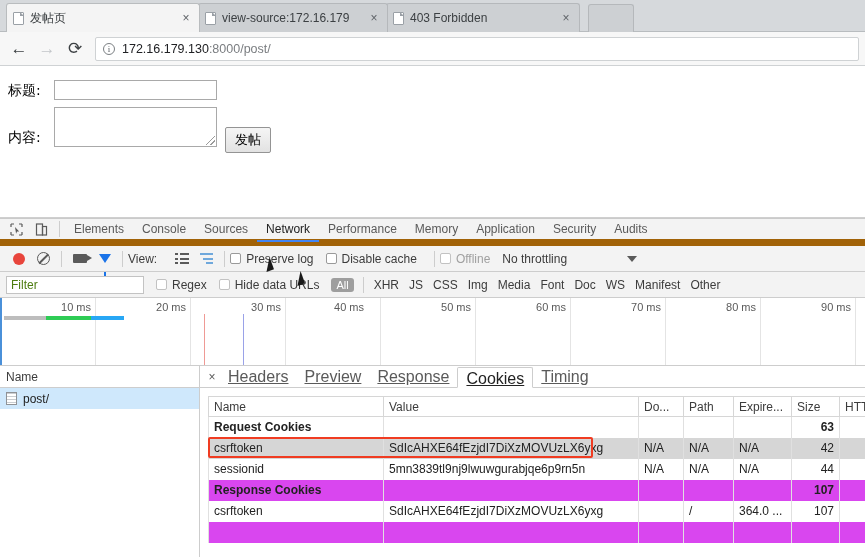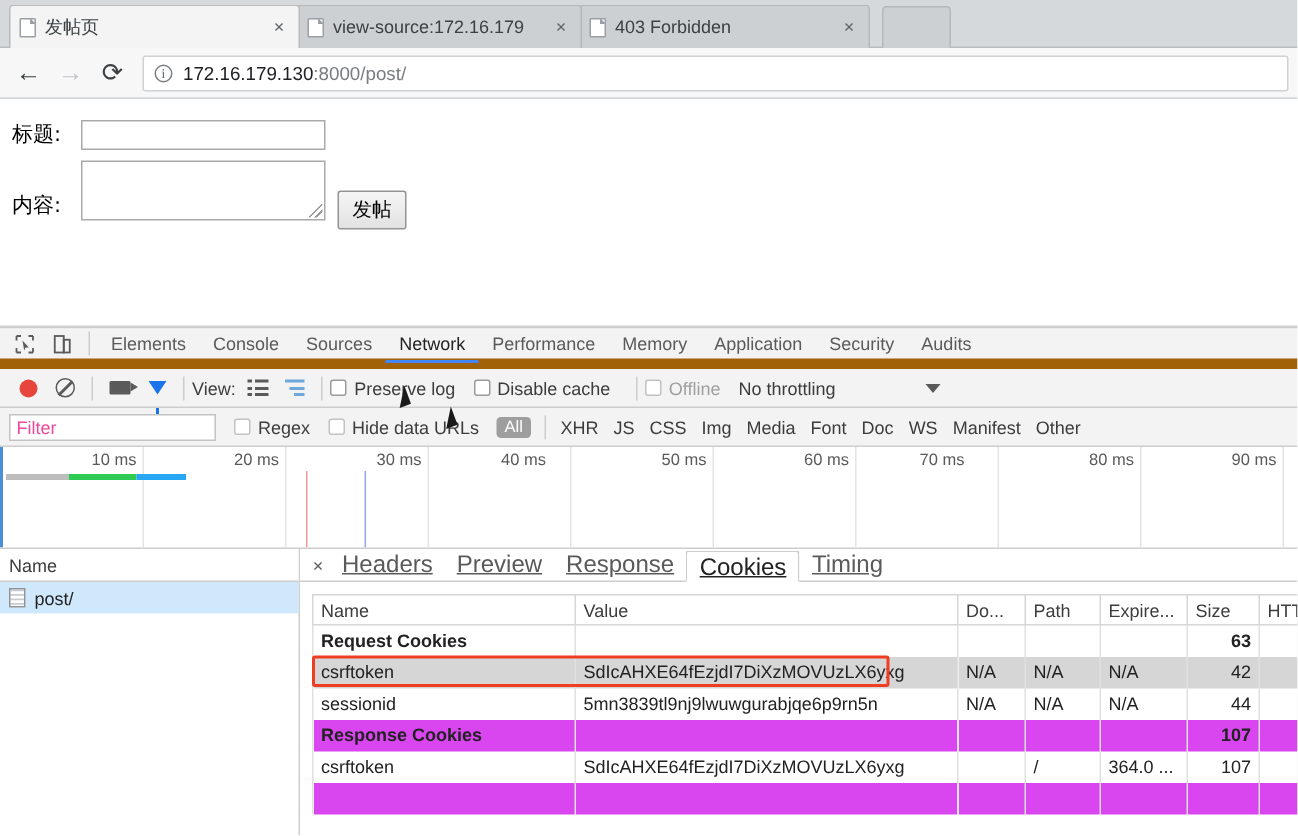--- a/index.html
+++ b/index.html
@@ -169,21 +169,21 @@
     width:0;height:0;border-left:5px solid transparent;border-right:5px solid transparent;
     border-top:6px solid #5a5a5a;
   }
 
   .dt-filterbar {
     height: 26px; background: #f3f3f3; border-bottom: 1px solid #cdcdcd;
     display: flex; align-items: center; padding-left: 6px; font-size: 12px; color:#3c3c3c;
   }
   .filter-input {
     width: 138px; height: 18px; border: 1px solid #c3c3c3; background: #fff;
-    font-size: 12px; color: #ec4899; padding: 0 4px; line-height: 17px;
+    font-size: 12px; color: #4d7c0f; padding: 0 4px; line-height: 17px;
   }
   .pill-all {
     background: #9e9e9e; color: #fff; border-radius: 3px; padding: 1px 5px;
     font-size: 11px; margin-right: 4px;
   }
   .type-filter { padding: 0 5px; color: #3c3c3c; font-size: 12px; white-space: nowrap; }
 
   
   .overview {
     height: 68px; background: #fff; border-bottom: 1px solid #cdcdcd; position: relative;
@@ -347,21 +347,21 @@
           <span class="ban-icon"></span>
         </span>
       <span class="vsep"></span>
       <span class="dt-icon-btn">
           <span class="cam-icon"></span>
         </span>
       <span class="dt-icon-btn">
           <span class="funnel-icon"></span>
         </span>
       <span class="vsep"></span>
-      <span class="tb-label" style="margin-right:2px;">View:</span>
+      <span class="tb-label" style="margin-right:12px;">View:</span>
       <span class="dt-icon-btn">
         <span class="list-icon">
           <span style="top:0;left:0;width:3px;"></span>
             <span style="top:0;left:5px;width:9px;"></span>
           <span style="top:4.5px;left:0;width:3px;"></span>
             <span style="top:4.5px;left:5px;width:9px;"></span>
           <span style="top:9px;left:0;width:3px;"></span>
             <span style="top:9px;left:5px;width:9px;"></span>
         </span>
       </span>
@@ -409,21 +409,21 @@
       <div class="ov-tick" style="left:570px;"></div>
       <div class="ov-tick" style="left:665px;"></div>
       <div class="ov-tick" style="left:760px;"></div>
       <div class="ov-tick" style="left:855px;"></div>
       <span class="ov-tick-label" style="left:95px;">10 ms</span>
       <span class="ov-tick-label" style="left:190px;">20 ms</span>
       <span class="ov-tick-label" style="left:285px;">30 ms</span>
       <span class="ov-tick-label" style="left:368px;">40 ms</span>
       <span class="ov-tick-label" style="left:475px;">50 ms</span>
       <span class="ov-tick-label" style="left:570px;">60 ms</span>
-      <span class="ov-tick-label" style="left:647px;">70 ms</span>
+      <span class="ov-tick-label" style="left:665px;">70 ms</span>
       <span class="ov-tick-label" style="left:760px;">80 ms</span>
       <span class="ov-tick-label" style="left:855px;">90 ms</span>
       <div class="ov-bar" style="left:4px;  width:42px; top:18px; background:#bdbdbd;"></div>
       <div class="ov-bar" style="left:46px; width:45px; top:18px; background:#2ecc55;"></div>
       <div class="ov-bar" style="left:91px; width:33px; top:18px; background:#28a7f5;"></div>
       <div class="ov-vline" style="left:204px; background:#ef9a95;"></div>
       <div class="ov-vline" style="left:243px; background:#9aa2e8;"></div>
     </div>
 
     <div class="dt-bottom">

